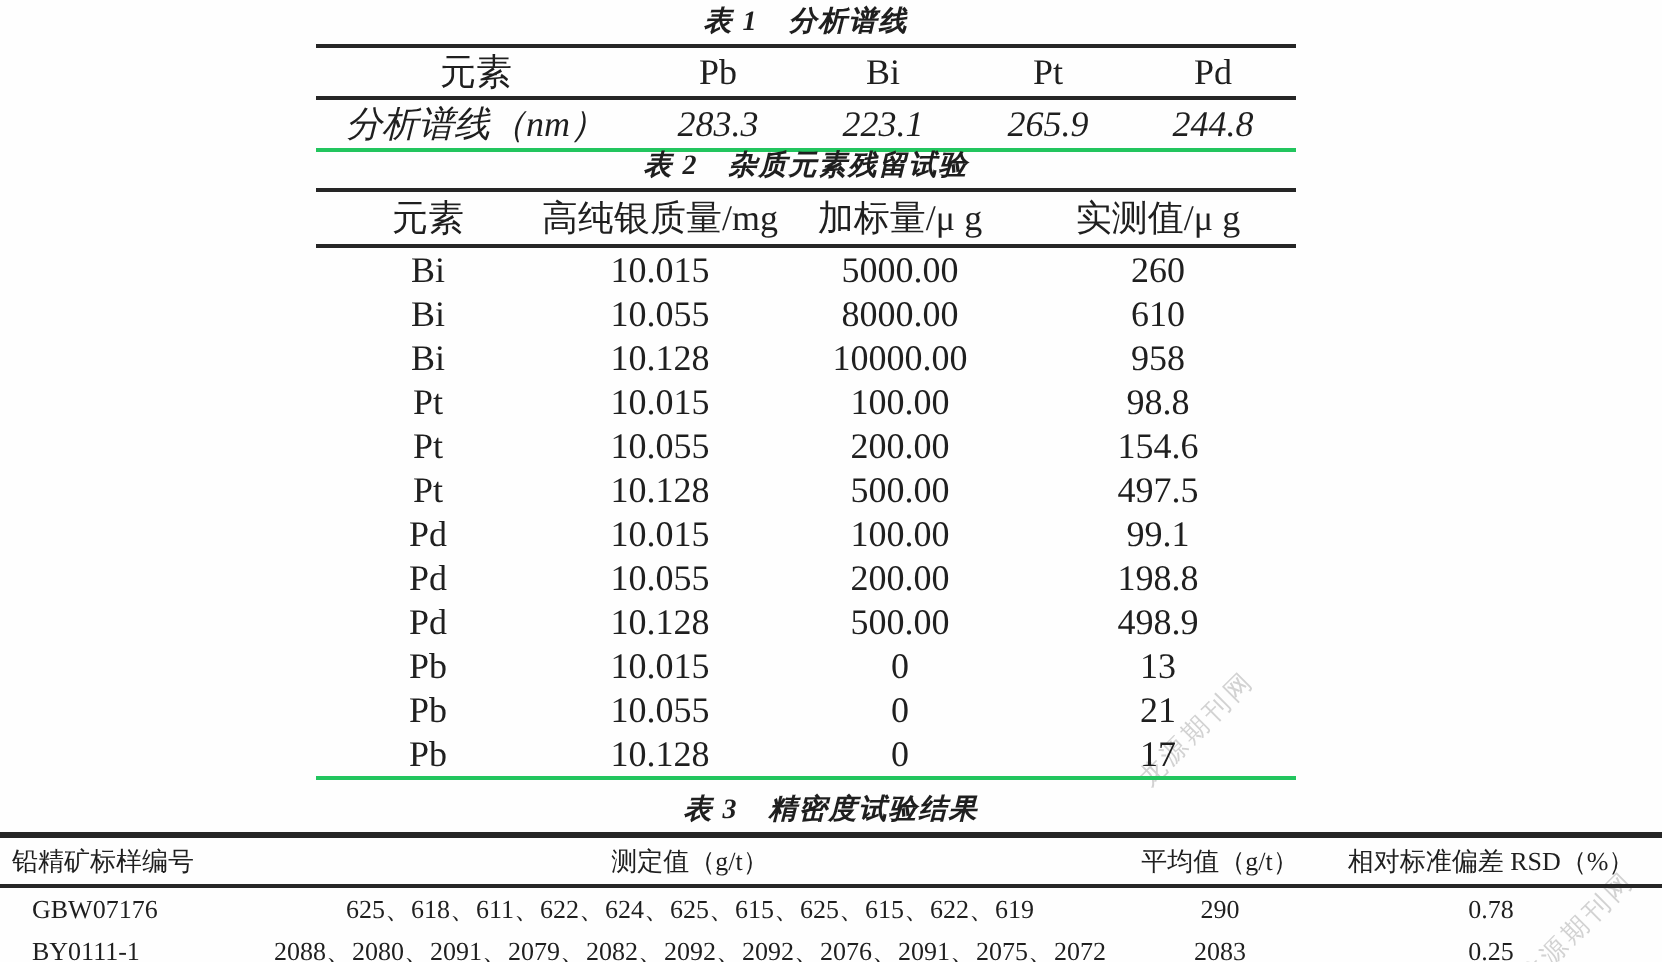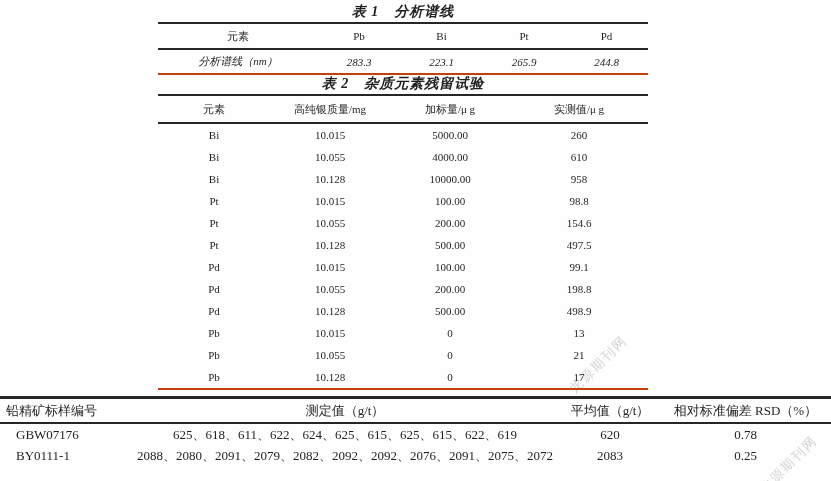--- a/index.html
+++ b/index.html
@@ -28,22 +28,22 @@
     height: 20px;
     line-height: 20px;
     letter-spacing: 1px;
     font-style: italic;
   }
   table.tbl {
     width: 100%;
     border-collapse: collapse;
     table-layout: fixed;
     border-top: 2px solid #262626;
-    border-bottom: 2px solid #c2410c;
-    font-size: 11px;
+    border-bottom: 2px solid #22c55e;
+    font-size: 18px;
   }
   table.tbl thead tr { border-bottom: 2px solid #262626; }
   table.tbl th, table.tbl td {
     text-align: center;
     vertical-align: middle;
     font-weight: normal;
     padding: 0;
     overflow: hidden;
     white-space: nowrap;
   }
@@ -137,21 +137,21 @@
       <tbody>
           <tr>
             <td>Bi</td>
             <td>10.015</td>
             <td>5000.00</td>
             <td>260</td>
           </tr>
           <tr>
             <td>Bi</td>
             <td>10.055</td>
-            <td>4000.00</td>
+            <td>8000.00</td>
             <td>610</td>
           </tr>
           <tr>
             <td>Bi</td>
             <td>10.128</td>
             <td>10000.00</td>
             <td>958</td>
           </tr>
           <tr>
             <td>Pt</td>
@@ -205,40 +205,41 @@
             <td>Pb</td>
             <td>10.128</td>
             <td>0</td>
             <td>17</td>
           </tr>
         </tbody>
     </table>
   </section>
 
   <section class="tbl-block t3">
+    <div class="tbl-title">表 3　精密度试验结果</div>
     <table class="tbl">
       <colgroup>
         <col style="width:130px">
           <col style="width:430px">
           <col style="width:100px">
           <col style="width:171px">
       </colgroup>
       <thead>
         <tr>
             <th>铅精矿标样编号</th>
             <th>测定值（g/t）</th>
             <th>平均值（g/t）</th>
             <th>相对标准偏差 RSD（%）</th>
           </tr>
       </thead>
       <tbody>
           <tr>
             <td>GBW07176</td>
             <td>625、618、611、622、624、625、615、625、615、622、619</td>
-            <td>620</td>
+            <td>290</td>
             <td>0.78</td>
           </tr>
           <tr>
             <td>BY0111-1</td>
             <td>2088、2080、2091、2079、2082、2092、2092、2076、2091、2075、2072</td>
             <td>2083</td>
             <td>0.25</td>
           </tr>
         </tbody>
     </table>

